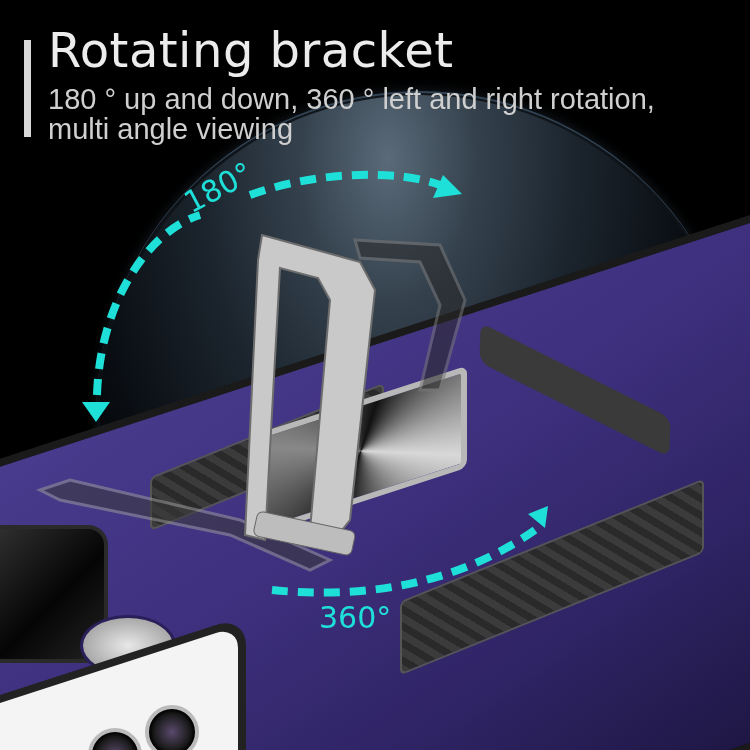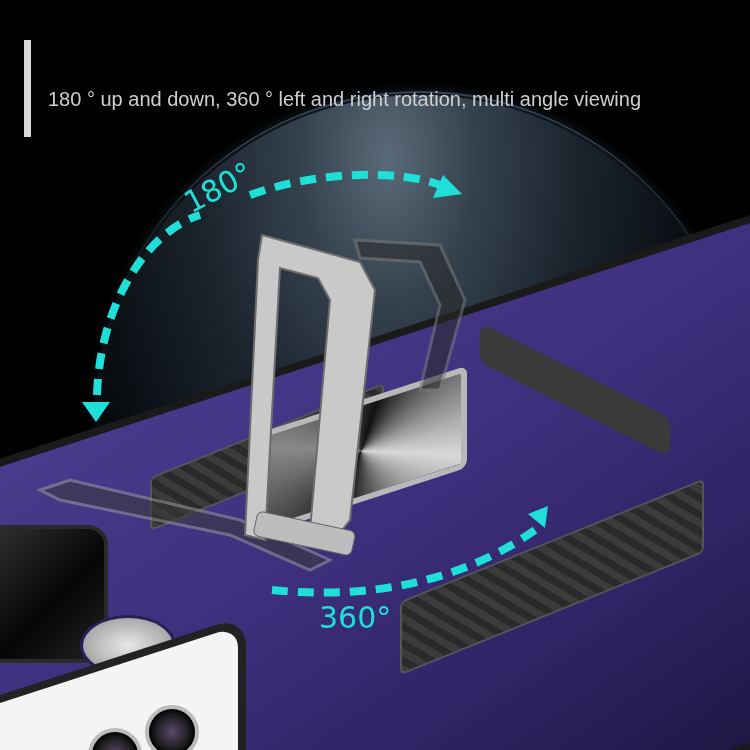--- a/index.html
+++ b/index.html
@@ -4,21 +4,21 @@
 <style>
   html,body{margin:0;padding:0;background:#000;}
   #stage{position:relative;width:750px;height:750px;overflow:hidden;background:#000;font-family:"DejaVu Sans","Liberation Sans",sans-serif;}
   .earth{position:absolute;left:100px;top:95px;width:640px;height:640px;border-radius:50%;
     background:radial-gradient(ellipse at 45% 10%, #5a6a78 0%, #34414d 18%, #1b242d 38%, #0a0e13 60%, #000 75%);
     box-shadow:0 -2px 14px rgba(120,160,200,0.25);}
   .earth-glow{position:absolute;left:96px;top:91px;width:648px;height:648px;border-radius:50%;
     border-top:2px solid rgba(120,160,200,0.35);}
   .title-bar{position:absolute;left:24px;top:40px;width:7px;height:97px;background:#d8d8d8;}
   .title{position:absolute;left:48px;top:22px;font-size:48px;color:#ececec;letter-spacing:0.5px;font-family:"DejaVu Sans",sans-serif;white-space:nowrap;}
-  .subtitle{position:absolute;left:48px;top:84px;font-size:20px;line-height:30px;color:#cfcfcf;width:640px;font-family:"Liberation Sans",sans-serif;}
+  .subtitle{position:absolute;left:48px;top:84px;font-size:29px;line-height:30px;color:#cfcfcf;width:640px;font-family:"Liberation Sans",sans-serif;}
   .case{position:absolute;left:-60px;top:340px;width:900px;height:520px;
     background:linear-gradient(160deg,#4a3c8e 0%,#3d2f7c 40%,#2e2363 70%,#1c1640 100%);
     transform:skewY(-18deg);border-radius:20px;box-shadow:0 0 0 8px #1a1a1a;}
   .grip{position:absolute;background:repeating-linear-gradient(45deg,#3b3b3b 0 6px,#2a2a2a 6px 12px);border-radius:6px;border:2px solid #555;}
   .grip1{left:400px;top:540px;width:300px;height:70px;transform:skewY(-22deg);}
   .grip2{left:150px;top:430px;width:230px;height:50px;transform:skewY(-22deg);}
   .camera-block{position:absolute;left:-40px;top:525px;width:140px;height:130px;border-radius:20px;
     background:linear-gradient(135deg,#3a3a3a,#050505 60%,#222);border:4px solid #2a2a2a;}
   .logo-circle{position:absolute;left:80px;top:615px;width:90px;height:55px;border-radius:50%;
     background:radial-gradient(ellipse,#e8e8e8 0%,#a9a9a9 70%,#5a5a5a 100%);border:3px solid #2b1f5a;}
@@ -34,20 +34,21 @@
   svg.overlay{position:absolute;left:0;top:0;}
 </style>
 </head>
 <body>
 
 <div id="stage">
   <div class="earth"></div>
   <div class="earth-glow"></div>
 
   <div class="title-bar"></div>
+  <div class="title">Rotating bracket</div>
   <div class="subtitle">180 ° up and down, 360 ° left and right rotation, multi angle viewing</div>
 
   <div class="case"></div>
   <div class="bumper"></div>
   <div class="grip grip2"></div>
   <div class="grip grip1"></div>
 
   <div class="camera-block"></div>
   <div class="logo-circle"></div>
   <div class="phone"></div>

